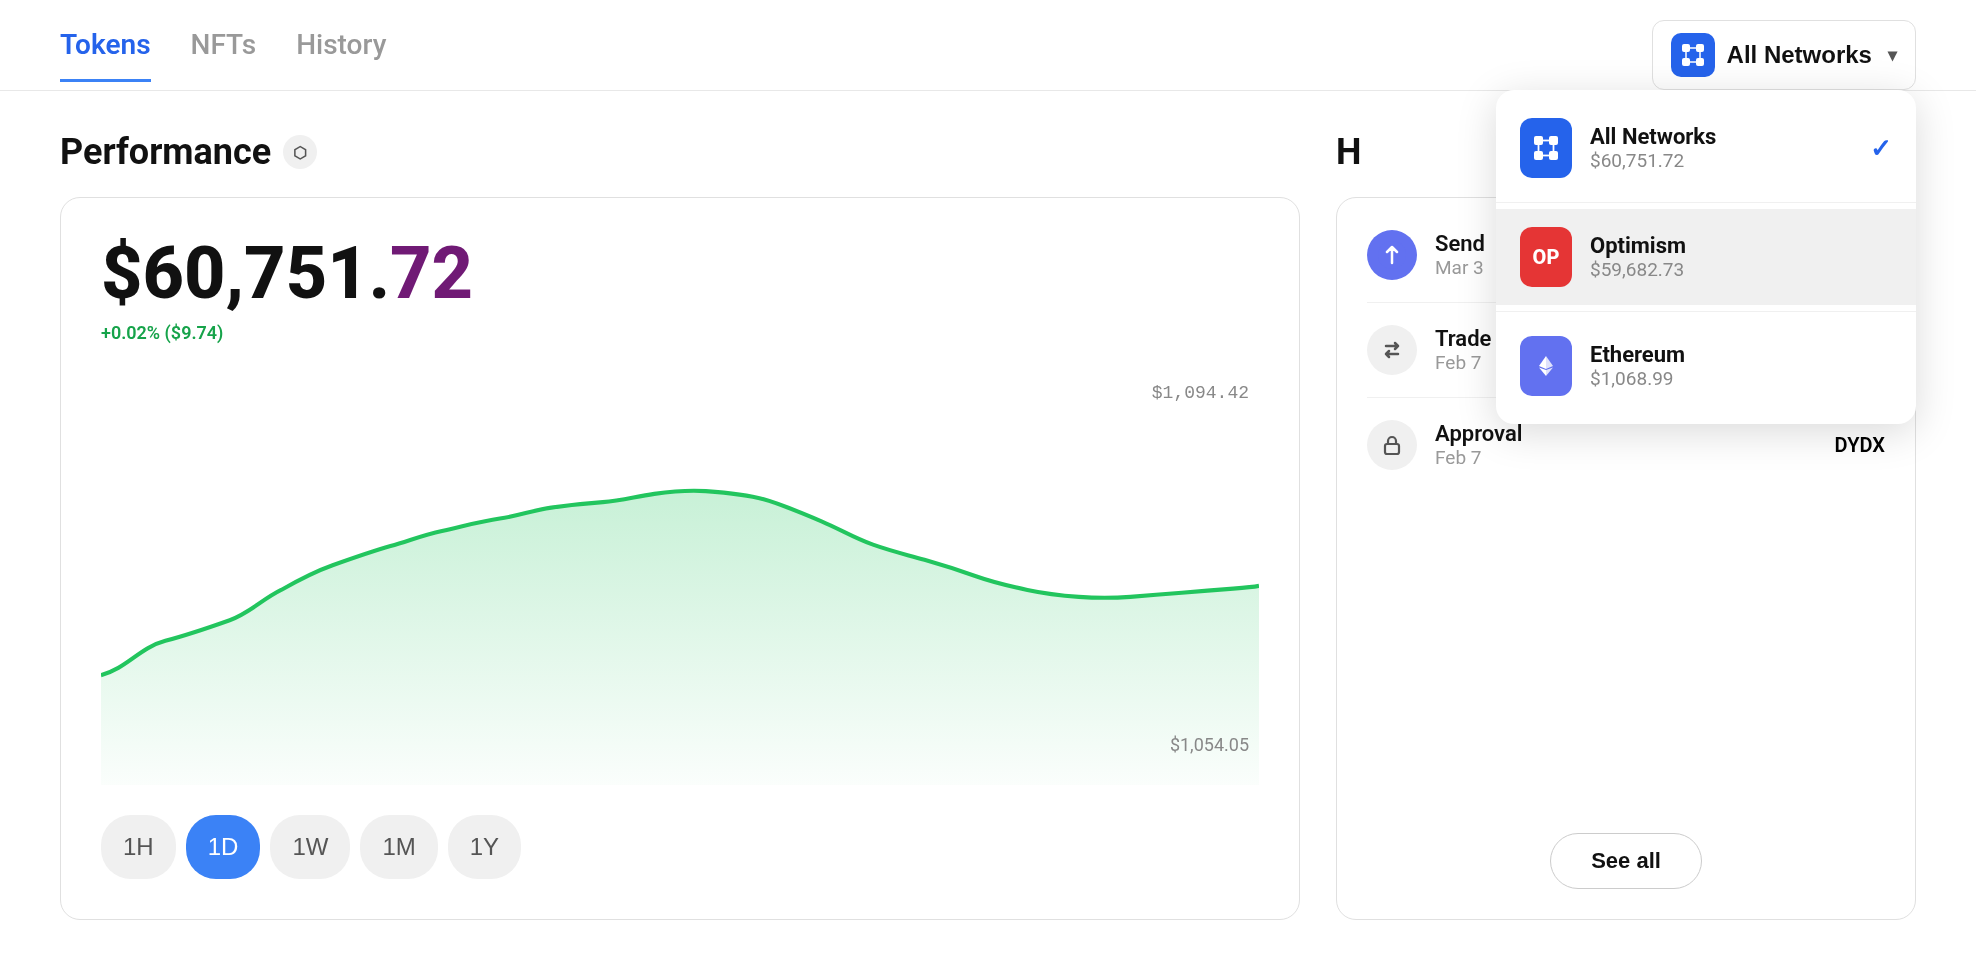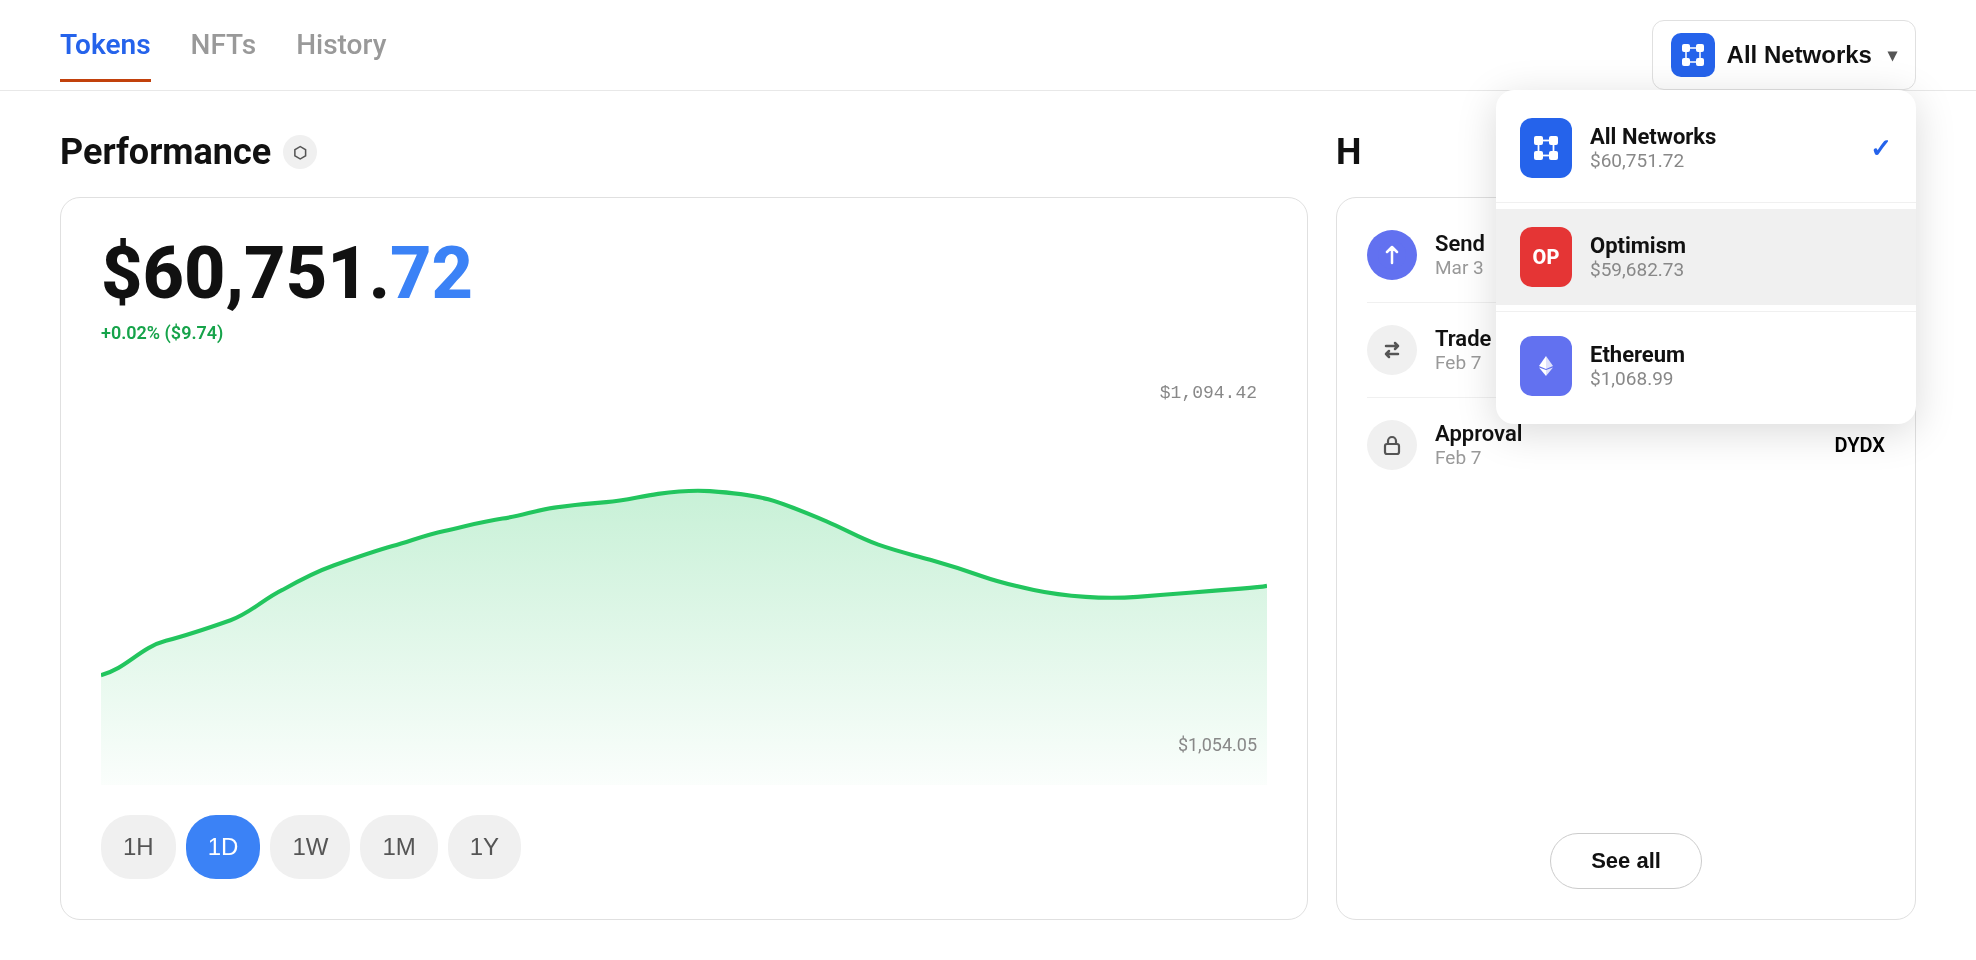--- a/index.html
+++ b/index.html
@@ -40,21 +40,21 @@
       font-weight: 500;
       color: #999;
       padding-bottom: 18px;
       cursor: pointer;
       border-bottom: 3px solid transparent;
       text-decoration: none;
     }
 
     .nav-tab.active {
       color: #2563eb;
-      border-bottom: 3px solid #c2410c;
+      border-bottom: 3px solid #3b82f6;
       font-weight: 600;
     }
 
     .network-selector {
       display: flex;
       align-items: center;
       gap: 12px;
       cursor: pointer;
       padding: 12px 18px;
       border-radius: 12px;
@@ -84,21 +84,21 @@
       font-size: 18px;
       color: #555;
       margin-left: 4px;
     }
 
     
     .content-area {
       display: flex;
       flex: 1;
       padding: 40px 60px;
-      gap: 28px;
+      gap: 36px;
     }
 
     
     .left-panel {
       flex: 1;
       display: flex;
       flex-direction: column;
     }
 
     .section-title {
@@ -135,21 +135,21 @@
 
     .price-main {
       font-size: 72px;
       font-weight: 800;
       color: #111;
       line-height: 1;
       margin-bottom: 12px;
     }
 
     .price-main .decimal {
-      color: #3b82f6;
+      color: #701a75;
     }
 
     .price-change {
       font-size: 18px;
       font-weight: 600;
       color: #16a34a;
       margin-bottom: 30px;
     }
 
     

